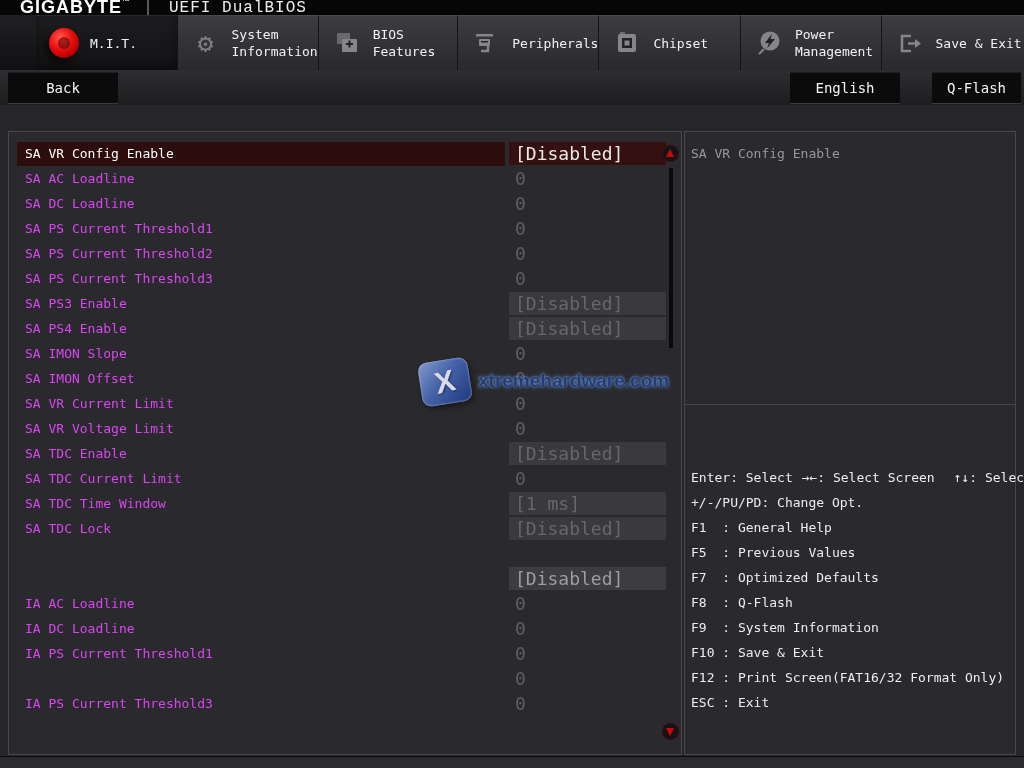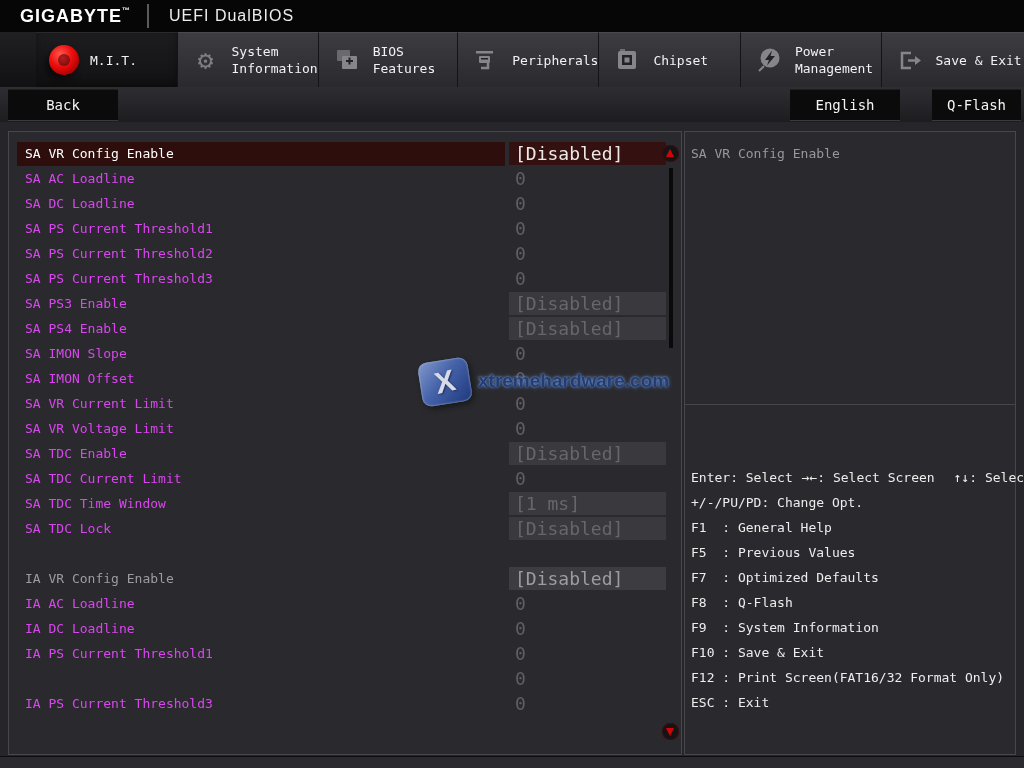--- a/index.html
+++ b/index.html
@@ -4,26 +4,26 @@
 <style>
   html,body{margin:0;padding:0;}
   body{
     width:1024px;height:768px;position:relative;overflow:hidden;
     background:#26262a;
     font-family:"DejaVu Sans Mono", monospace;
     -webkit-font-smoothing:none;
   }
 
   
-  .topbar{height:32px;background:#060606;display:flex;align-items:center;}
+  .topbar{height:15px;background:#060606;display:flex;align-items:center;}
   .brand{font-family:"Liberation Sans",sans-serif;font-weight:bold;font-style:normal;
          font-size:18px;color:#ffffff;letter-spacing:1px;margin-left:20px;}
   .brand sup{font-size:8px;vertical-align:top;}
   .topbar-sep{width:2px;height:24px;background:#5a5a5e;margin:0 20px 0 16px;}
-  .product{font-family:Liberation Sans, sans-serif;font-size:16px;color:#ededf0;letter-spacing:1px;}
+  .product{font-family:Liberation Mono, monospace;font-size:16px;color:#ededf0;letter-spacing:1px;}
 
   
   .tabbar{height:55px;display:flex;background:linear-gradient(180deg,#202022,#111113);}
   .tab{box-sizing:border-box;height:55px;display:flex;align-items:center;
        background:linear-gradient(180deg,#3d3d41,#2a2a2e);
        border-right:1px solid #141416;border-top:1px solid #4a4a4e;
        padding-left:12px;cursor:pointer;}
   .tab.selected{background:linear-gradient(180deg,#1d1d1f,#121214);border-top:1px solid #2a2a2c;
        box-shadow:inset 0 -4px 8px rgba(0,0,0,.35);margin-left:36px;}
   .tab .ticon{width:32px;height:32px;display:flex;align-items:center;justify-content:center;
@@ -272,21 +272,20 @@
 
           <div class="row dim">
             <span class="lab">SA TDC Lock</span>
             <span class="val boxed">[Disabled]</span>
           </div>
         </div>
       <div class="group-gap"></div>
       <div>
 
           <div class="row active">
-            <span class="lab">IA VR Config Enable</span>
             <span class="val boxed">[Disabled]</span>
           </div>
 
           <div class="row dim">
             <span class="lab">IA AC Loadline</span>
             <span class="val">0</span>
           </div>
 
           <div class="row dim">
             <span class="lab">IA DC Loadline</span>

